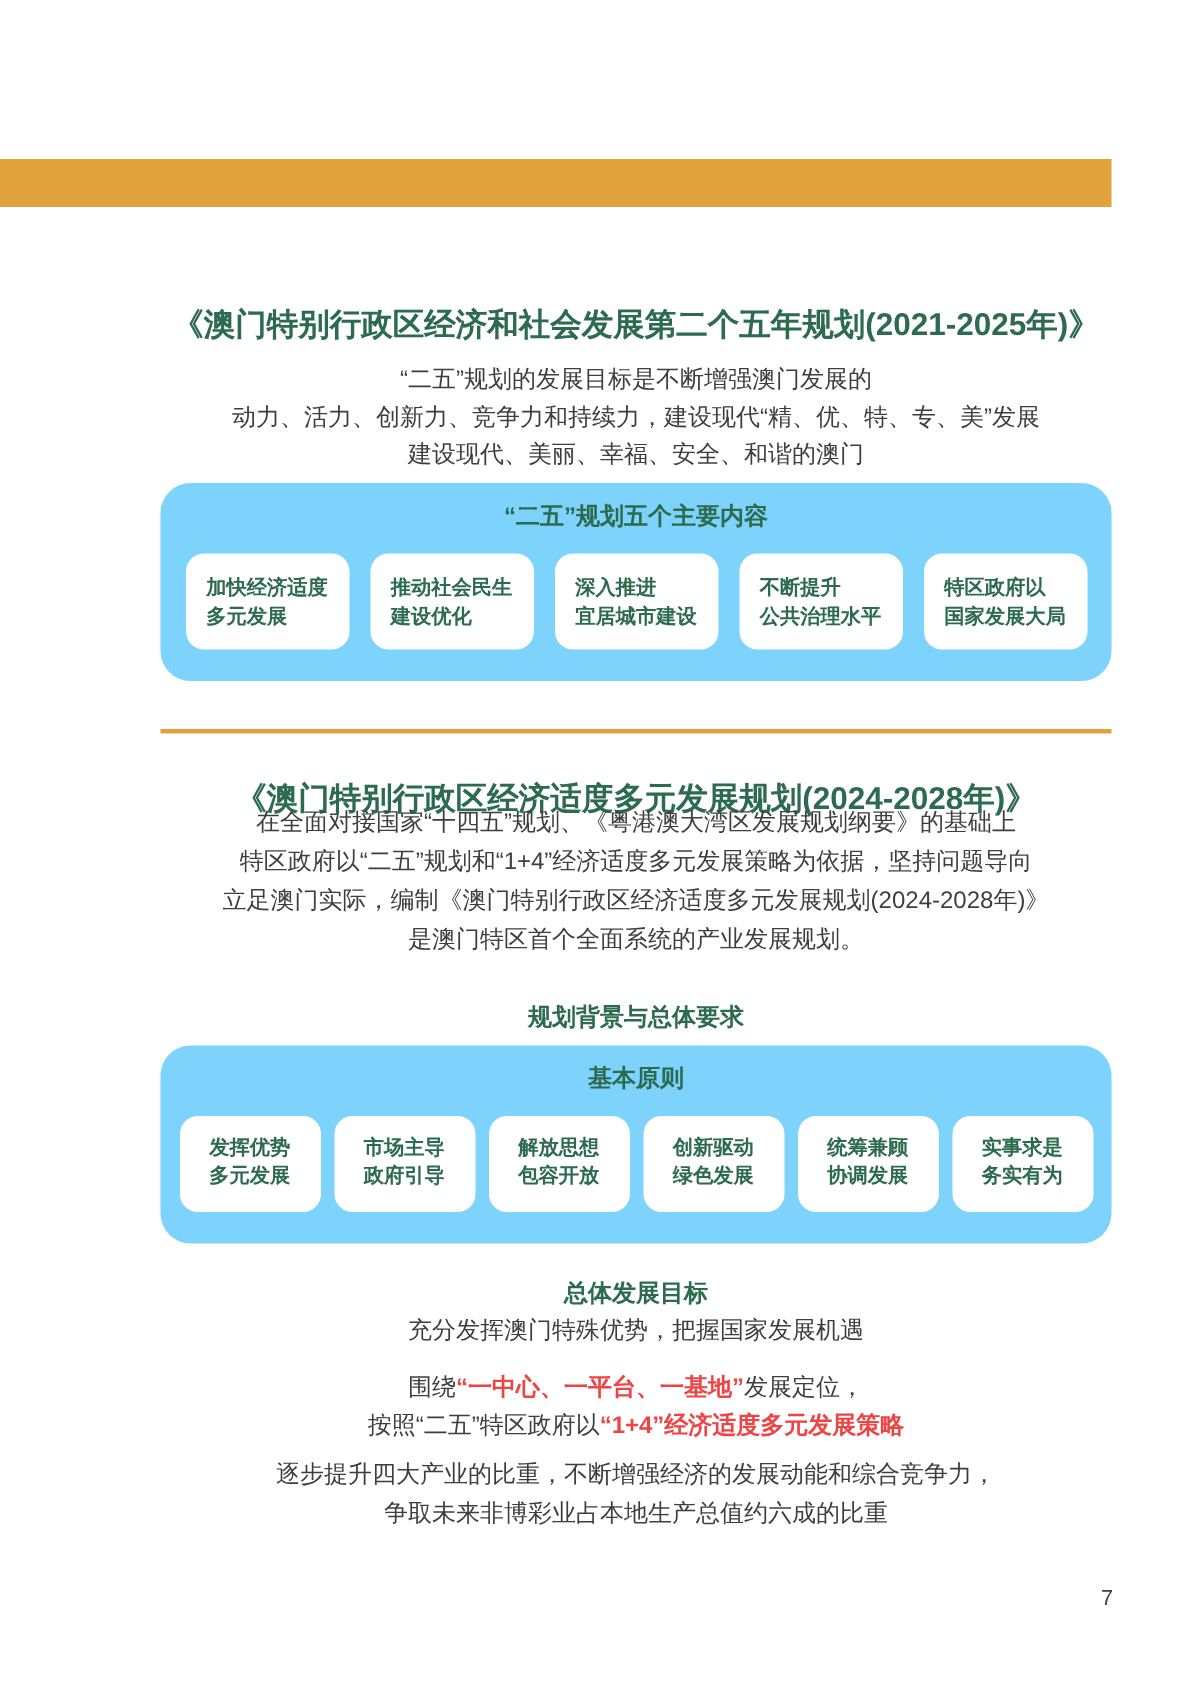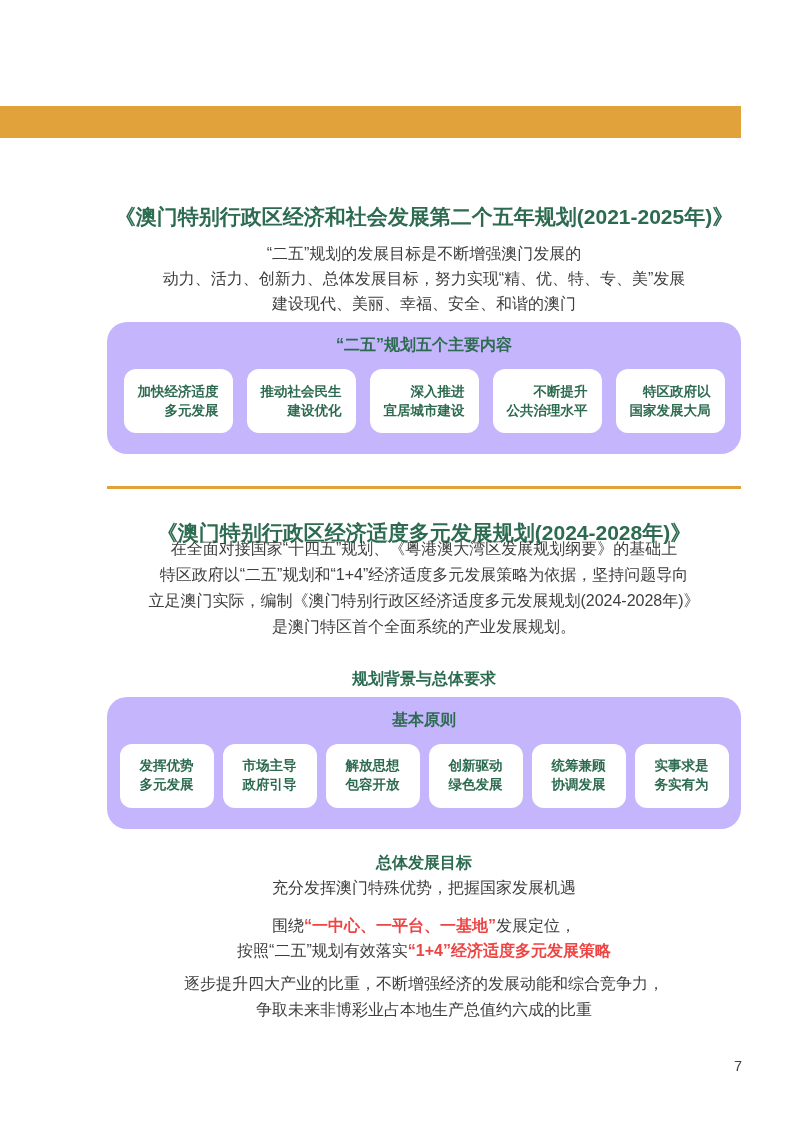--- a/index.html
+++ b/index.html
@@ -24,37 +24,37 @@
   }
   .title-1 { top:203px; }
   .title-2 { top:519px; }
 
   .para { font-size:16px; color:#3E3E3E; }
   .para .line { white-space:nowrap; }
   .para-1 { top:241px; line-height:25px; }
   .para-2 { top:536px; line-height:26px; }
 
   .green-box {
-    background:#c4b5fd; border-radius:20px;
+    background:#7dd3fc; border-radius:20px;
     width:634px; margin:0 auto; padding:12px 0 21px 0;
   }
   .box-1 { top:322px; }
   .box-2 { top:697px; }
   .box-header {
     font-size:16px; font-weight:bold; color:#2D6B50;
     line-height:22px; margin-bottom:13px;
   }
   .cards { display:flex; justify-content:center; align-items:stretch; }
   .cards-5 { gap:14px; }
   .cards-6 { gap:9px;font-family:Liberation Mono, monospace; }
   .card {
     background:#ffffff; border-radius:12px; height:64px;
     display:flex; align-items:center; justify-content:center;
     font-size:13.5px; font-weight:bold; color:#2D6B50;
-    line-height:19px; white-space:pre-line; text-align:right;
+    line-height:19px; white-space:pre-line; text-align:left;
   }
   .cards-5 .card { width:109px; }
   .cards-6 .card { width:94px; }
 
   .divider {
     position:absolute; left:107px; top:486px; width:634px; height:3px;
     background:#E2A23B;
   }
 
   .sub-heading {
@@ -80,21 +80,21 @@
 <body>
 
 <div class="page">
 
   <div class="top-bar"></div>
 
   <h1 class="block doc-title title-1">《澳门特别行政区经济和社会发展第二个五年规划(2021-2025年)》</h1>
 
   <div class="block para para-1">
     <div class="line">“二五”规划的发展目标是不断增强澳门发展的</div>
-    <div class="line">动力、活力、创新力、总体发展目标，努力实现“精、优、特、专、美”发展</div>
+    <div class="line">动力、活力、创新力、竞争力和持续力，建设现代“精、优、特、专、美”发展</div>
     <div class="line">建设现代、美丽、幸福、安全、和谐的澳门</div>
   </div>
 
   <div class="block box-1">
     <div class="green-box">
       <div class="box-header">“二五”规划五个主要内容</div>
       <div class="cards cards-5">
         <div class="card">加快经济适度
 多元发展</div>
         <div class="card">推动社会民生
@@ -144,21 +144,21 @@
 
   <h2 class="block sub-heading goal-heading">总体发展目标</h2>
 
   <div class="block para goal-line">充分发挥澳门特殊优势，把握国家发展机遇</div>
 
   <div class="block para pos-block">
     <div class="line">
       <span>围绕</span><span class="hl">“一中心、一平台、一基地”</span><span>发展定位，</span>
     </div>
     <div class="line">
-      <span>按照“二五”规划有效落实</span><span class="hl">“1+4”经济适度多元发展策略</span>
+      <span>按照“二五”特区政府以</span><span class="hl">“1+4”经济适度多元发展策略</span>
     </div>
   </div>
 
   <div class="block para closing">
     <div class="line">逐步提升四大产业的比重，不断增强经济的发展动能和综合竞争力，</div>
     <div class="line">争取未来非博彩业占本地生产总值约六成的比重</div>
   </div>
 
   <div class="page-number">7</div>
 

